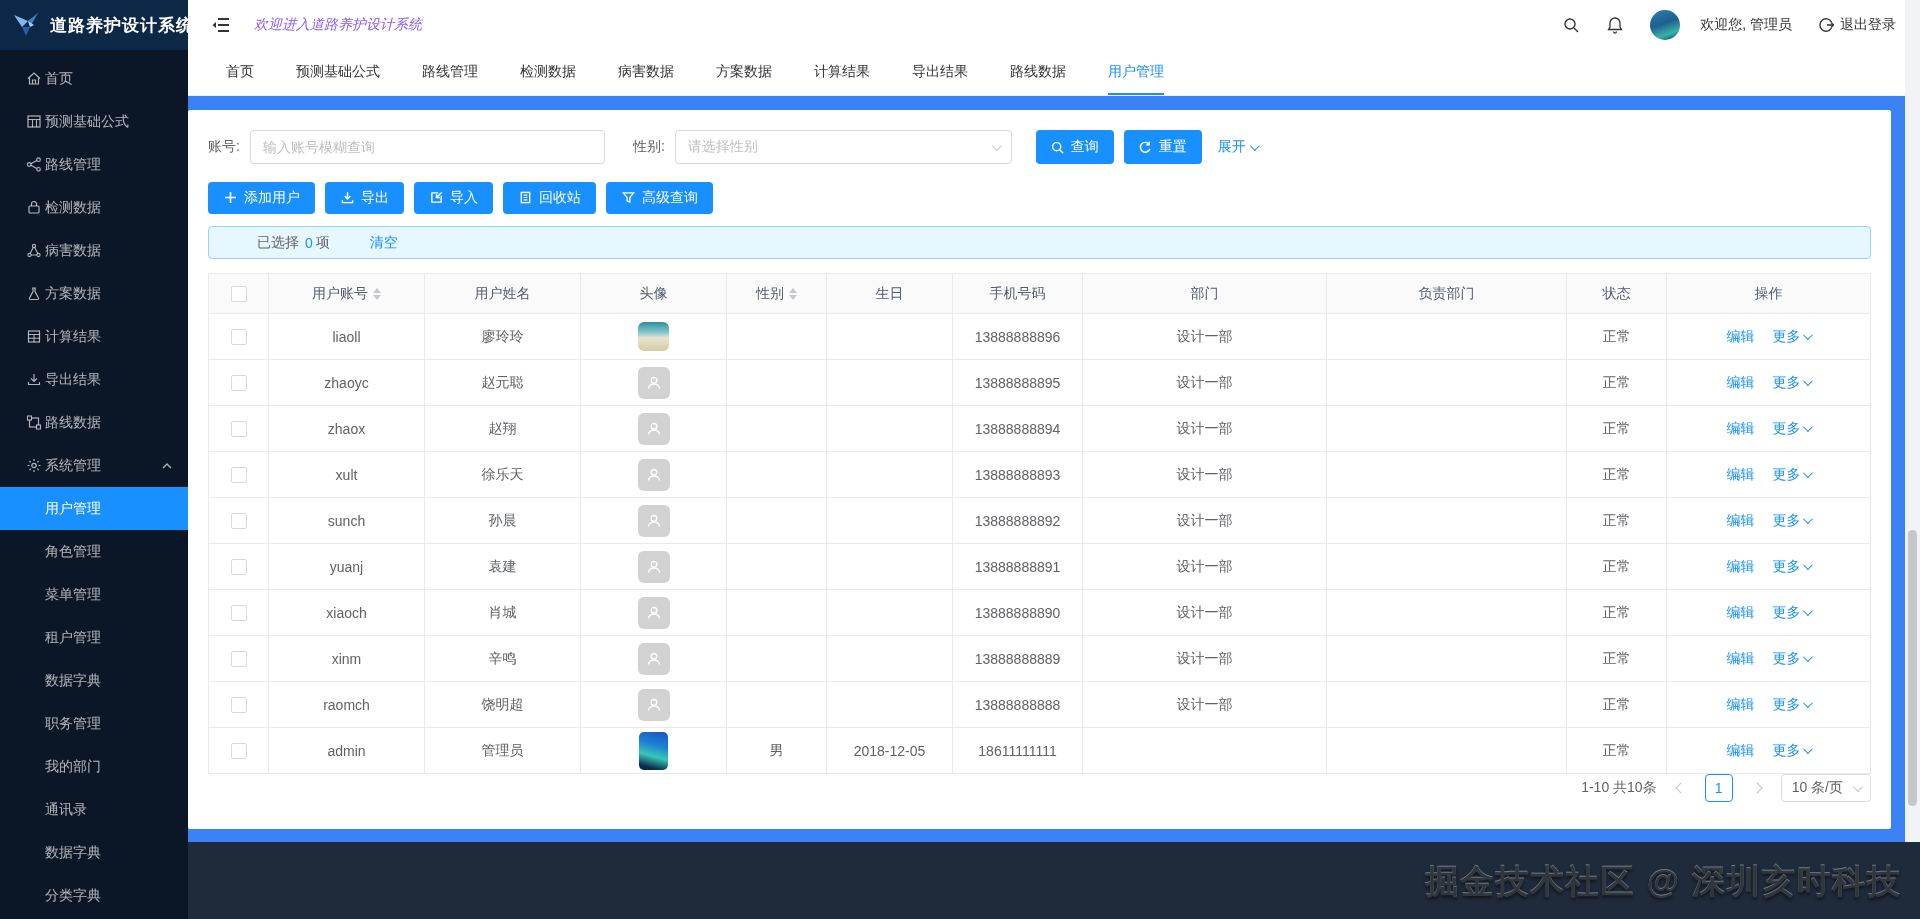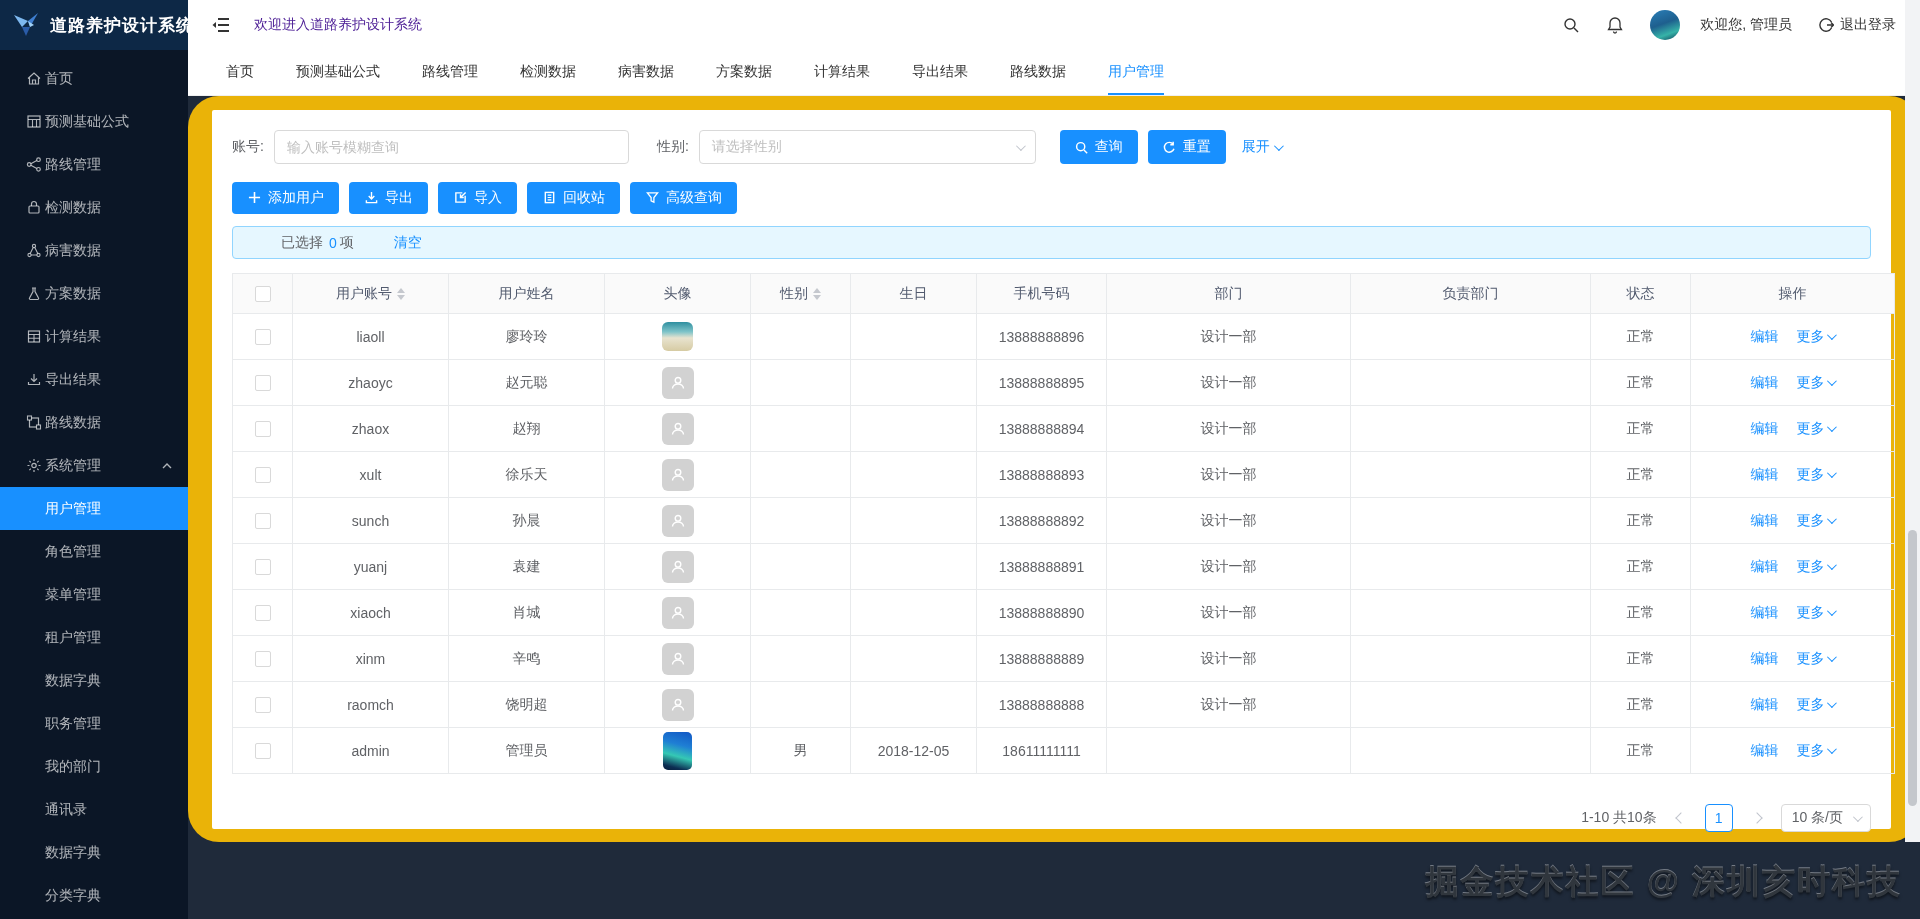--- a/index.html
+++ b/index.html
@@ -18,36 +18,36 @@
     width:17px; height:17px; display:flex; align-items:center; justify-content:center; }
   .menu-item .mi-icon svg { width:16px; height:16px; }
   .menu-item.active { background:#1890ff; color:#ffffff; }
   .menu-item .mi-caret { position:absolute; right:16px; top:50%; transform:translateY(-50%); }
   .menu-item .mi-caret svg { width:10px; height:10px; display:block; }
 
   
   .main { flex:1; display:flex; flex-direction:column; min-width:0; }
   .topbar { height:50px; background:#ffffff; display:flex; align-items:center; padding:0 24px; flex:none; }
   .fold-btn { width:20px; height:20px; margin-right:22px; cursor:pointer; display:flex; align-items:center; }
-  .topbar-title { color:#4c1d95; font-size:14px; }
+  .topbar-title { color:#8b5cf6; font-size:14px;font-style:italic; }
   .topbar-right { margin-left:auto; display:flex; align-items:center; gap:26px; color:#333; }
   .icon-btn { width:18px; height:18px; display:flex; align-items:center; justify-content:center; cursor:pointer; }
   .user-box { display:flex; align-items:center; gap:20px; cursor:pointer; }
   .avatar-circle { width:30px; height:30px; border-radius:50%;
     background:linear-gradient(160deg,#2a7fb8 0%,#1e5f8e 45%,#36b3a8 75%,#0d3b57 100%); }
   .logout-box { display:flex; align-items:center; gap:6px; cursor:pointer; }
 
   
   .tabbar { height:46px; background:#ffffff; display:flex; align-items:stretch; gap:42px;
     padding-left:38px; flex:none; border-bottom:1px solid #f0f0f0; }
   .tab { display:flex; align-items:center; color:#333333; cursor:pointer; border-bottom:2px solid transparent; }
   .tab.active { color:#1890ff; border-bottom-color:#1890ff; }
 
   
-  .content { height:746px; background:#eab308; padding:14px 29px 0 24px; flex:none;border-radius:31px; }
+  .content { height:746px; background:#3b82f6; padding:14px 29px 0 0; flex:none; }
   .card { background:#ffffff; border-radius:2px; padding:20px 20px 16px 20px; height:719px; }
 
   .filter-row { display:flex; align-items:center; height:34px; margin-bottom:18px; }
   .f-label { color:#606266; margin-right:10px; }
   .f-input { width:355px; height:34px; border:1px solid #d9d9d9; border-radius:4px; padding:0 12px;
     font-size:14px; color:#606266; outline:none; font-family:inherit; }
   .f-input::placeholder { color:#bfbfbf; }
   .f-select { width:337px; height:34px; border:1px solid #d9d9d9; border-radius:4px; padding:0 12px;
     display:flex; align-items:center; justify-content:space-between; color:#bfbfbf; cursor:pointer; }
   .gap28 { width:28px; flex:none; }
@@ -85,21 +85,21 @@
     background:linear-gradient(180deg,#2f8fa0 0%,#7fc4c9 34%,#e8e3cf 55%,#d6cba3 100%); }
   .avatar.av-aurora { width:29px; height:38px; border-radius:5px;
     background:linear-gradient(195deg,#1257c4 0%,#1f7fd4 35%,#35c8b4 62%,#0c2d52 88%,#0a1f3c 100%); }
   .op-link { color:#1890ff; cursor:pointer; }
   .op-more { color:#1890ff; cursor:pointer; margin-left:14px; display:inline-flex; align-items:center; gap:3px; }
   .chev { width:7px; height:7px; border-right:1.5px solid currentColor; border-bottom:1.5px solid currentColor;
     transform:rotate(45deg) translateY(-2px); display:inline-block; }
   .f-select .chev { border-color:#c0c4cc; }
 
   
-  .pagi { display:flex; justify-content:flex-end; align-items:center; margin-top:30px; gap:10px; color:#606266; }
+  .pagi { display:flex; justify-content:flex-end; align-items:center; margin-top:0; gap:10px; color:#606266; }
   .pg-arrow { width:28px; height:28px; display:flex; align-items:center; justify-content:center; color:#c0c4cc; cursor:pointer; }
   .pg-arrow .pchev { width:8px; height:8px; border-left:1.5px solid currentColor; border-bottom:1.5px solid currentColor; }
   .pchev.left { transform:rotate(45deg); } .pchev.right { transform:rotate(225deg); }
   .pg-num { min-width:28px; height:28px; border:1px solid #1890ff; border-radius:4px; color:#1890ff;
     display:flex; align-items:center; justify-content:center; cursor:pointer; background:#fff; }
   .pg-size { height:28px; border:1px solid #d9d9d9; border-radius:4px; padding:0 10px; background:#fff;
     display:flex; align-items:center; gap:10px; cursor:pointer; }
   .pg-size .chev { border-color:#c0c4cc; }
 
   

